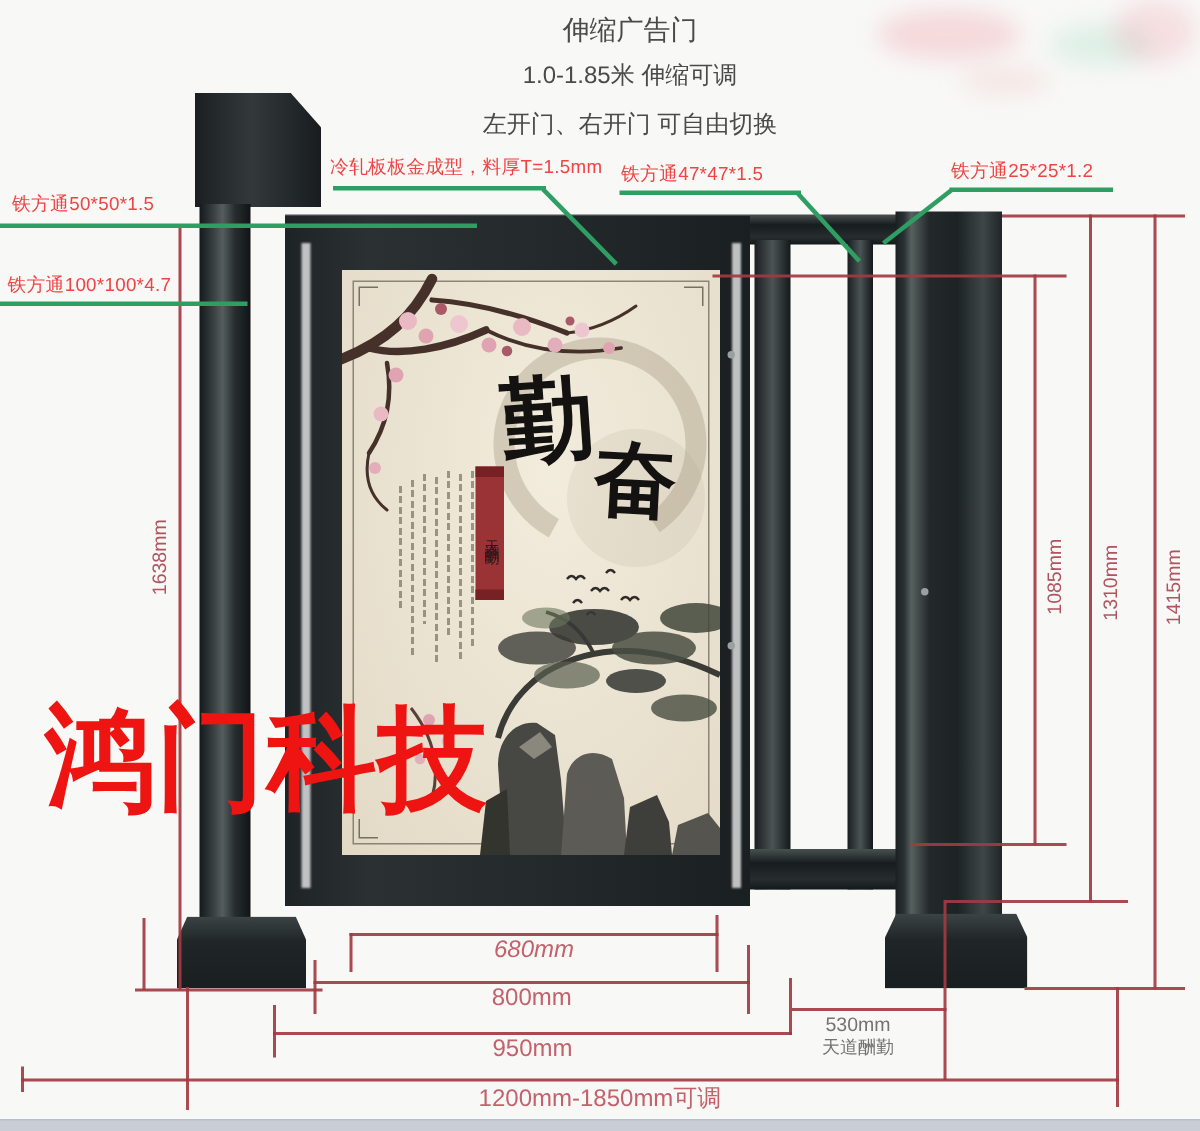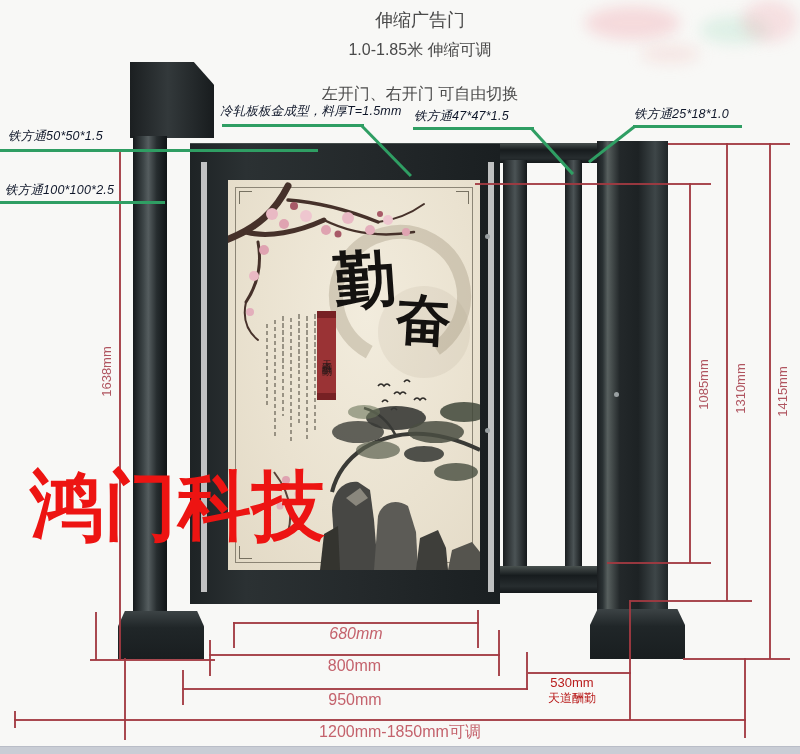--- a/index.html
+++ b/index.html
@@ -1,23 +1,23 @@
 <!DOCTYPE html>
 <html><head>
 <meta charset="utf-8">
 <style>
   html,body{margin:0;padding:0;background:#fff;}
   #canvas{position:relative;width:800px;height:754px;margin:0 auto;background:#f8f8f6;overflow:hidden;
           font-family:"Liberation Sans","DejaVu Sans",sans-serif;}
   .abs{position:absolute;white-space:nowrap;}
   
   .title{color:#4a4a4a;text-align:center;width:320px;left:260px;font-weight:500;}
-  .mlabel{color:#0f172a;font-size:12.5px;font-weight:500;letter-spacing:.2px;font-style:italic;}
+  .mlabel{color:#ef4444;font-size:12.5px;font-weight:500;letter-spacing:.2px;}
   .dimtext{color:#c4626c;text-align:center;font-size:16px;}
-  .dimtext-sm{color:#b91c1c;text-align:center;font-size:13px;}
+  .dimtext-sm{color:#737373;text-align:center;font-size:13px;}
   .vdim{width:84px;text-align:center;transform:rotate(-90deg);color:#b05560;font-size:13px;}
   
   .gline{background:#2f9e63;height:2.5px;z-index:6;}
   .gdiag{background:#2f9e63;height:2.5px;transform-origin:0 0;z-index:6;}
   .rline{background:#a23a41;z-index:5;opacity:.92;}
   .hl{height:2px;} .vl{width:2px;}
   
   .steel{background:linear-gradient(90deg,#15191b 0%,#3c4446 30%,#555d5f 45%,#272d2f 70%,#101416 100%);}
   .rail{background:linear-gradient(180deg,#49514f 0%,#171c1e 35%,#272d2f 75%,#14181a 100%);}
   .bar{background:linear-gradient(90deg,#1a1e20 0%,#4b5355 50%,#14181a 100%);}
@@ -46,21 +46,21 @@
 
 <div id="canvas">
 
   <div class="smudge" style="left:585px;top:6px;width:95px;height:34px;background:rgba(242,170,178,.38);"></div>
   <div class="smudge" style="left:700px;top:16px;width:70px;height:28px;background:rgba(170,225,200,.32);"></div>
   <div class="smudge" style="left:742px;top:0px;width:55px;height:42px;background:rgba(242,170,178,.3);"></div>
   <div class="smudge" style="left:640px;top:44px;width:60px;height:20px;background:rgba(242,190,185,.28);"></div>
 
   <div class="abs title" style="top:8px;font-size:18px;">伸缩广告门</div>
   <div class="abs title" style="top:40px;font-size:16px;">1.0-1.85米 伸缩可调</div>
-  <div class="abs title" style="top:84px;font-size:16px;">左开门、右开门 可自由切换</div>
+  <div class="abs title" style="top:73px;font-size:16px;">左开门、右开门 可自由切换</div>
 
   <div class="abs" style="left:130px;top:62px;width:84px;height:76px;z-index:1;
               background:linear-gradient(90deg,#1b1f21 0%,#33393b 45%,#181c1e 100%);
               clip-path:polygon(0 0,76% 0,100% 30%,100% 100%,0 100%);"></div>
 
   <div class="abs steel" style="left:133px;top:136px;width:34px;height:477px;z-index:1;"></div>
 
   <div class="abs pedestal" style="left:118px;top:611px;width:86px;height:48px;z-index:1;"></div>
 
   <div class="abs rail" style="left:190px;top:143px;width:478px;height:20px;z-index:1;"></div>
@@ -174,32 +174,32 @@
               background:linear-gradient(90deg,#1b1f21 0%,#2a3133 8%,#58605f 15%,#23282a 32%,#1d2224 58%,#3e4648 82%,#202628 100%);"></div>
   <div class="abs pedestal" style="left:590px;top:609px;width:95px;height:50px;z-index:1;"></div>
 
   <div class="dot" style="left:485px;top:234px;"></div>
   <div class="dot" style="left:485px;top:428px;"></div>
   <div class="dot" style="left:614px;top:392px;"></div>
 
   <div class="abs mlabel" style="left:8px;top:128px;">铁方通50*50*1.5</div>
   <div class="abs gline" style="left:0;top:149px;width:318px;"></div>
 
-  <div class="abs mlabel" style="left:5px;top:182px;">铁方通100*100*2.5</div>
+  <div class="abs mlabel" style="left:5px;top:182px;">铁方通100*100*4.7</div>
   <div class="abs gline" style="left:0;top:201px;width:165px;"></div>
 
   <div class="abs mlabel" style="left:220px;top:103px;">冷轧板板金成型，料厚T=1.5mm</div>
   <div class="abs gline" style="left:222px;top:124px;width:142px;"></div>
   <div class="abs gdiag" style="left:363px;top:125px;width:70px;transform:rotate(45.6deg);"></div>
 
   <div class="abs mlabel" style="left:414px;top:108px;">铁方通47*47*1.5</div>
   <div class="abs gline" style="left:413px;top:127px;width:121px;"></div>
   <div class="abs gdiag" style="left:533px;top:128px;width:61px;transform:rotate(47.7deg);"></div>
 
-  <div class="abs mlabel" style="left:634px;top:106px;">铁方通25*18*1.0</div>
+  <div class="abs mlabel" style="left:634px;top:106px;">铁方通25*25*1.2</div>
   <div class="abs gline" style="left:633px;top:125px;width:109px;"></div>
   <div class="abs gdiag" style="left:588px;top:161px;width:58px;transform:rotate(-38deg);"></div>
 
   <div class="abs rline vl" style="left:119px;top:152px;height:508px;"></div>
   <div class="abs rline hl" style="left:90px;top:659px;width:125px;"></div>
   <div class="abs vdim" style="left:64px;top:364px;">1638mm</div>
 
   <div class="abs rline hl" style="left:475px;top:183px;width:236px;"></div>
   <div class="abs rline hl" style="left:668px;top:143px;width:122px;"></div>
   <div class="abs rline vl" style="left:689px;top:183px;height:380px;"></div>

